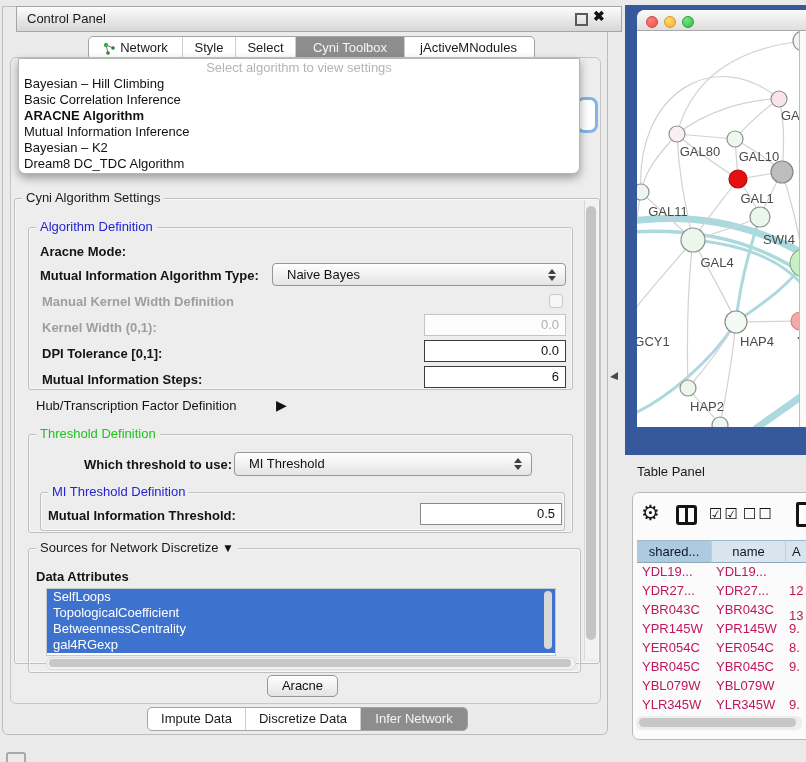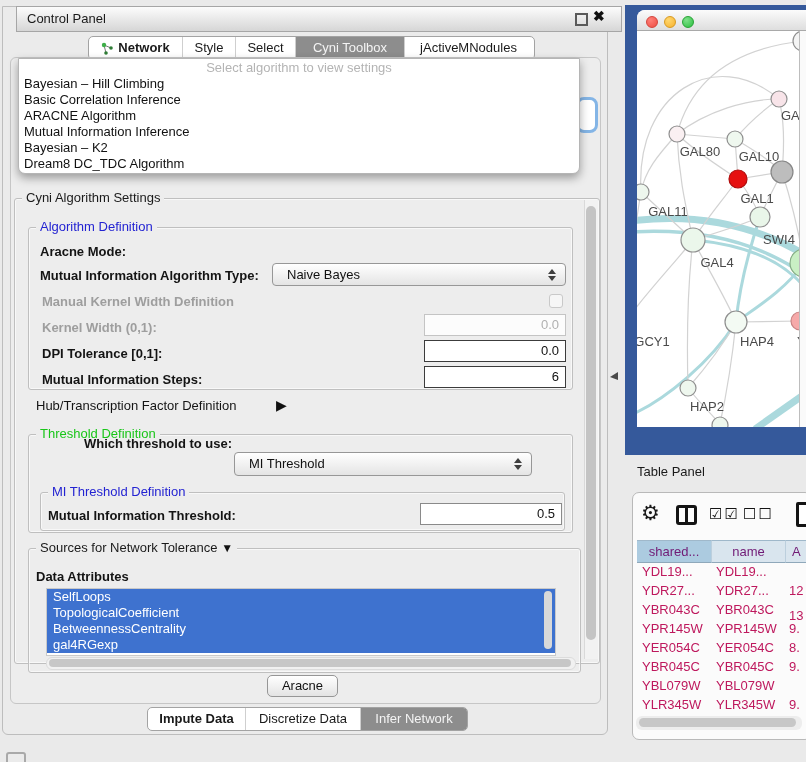--- a/index.html
+++ b/index.html
@@ -14,33 +14,33 @@
   .cp-titlebar{left:16px;top:6px;width:604px;height:24px;
     background:linear-gradient(#fcfcfc,#d6d6d6);border:1px solid #a6a6a6;
     font-size:13px;color:#1a1a1a;line-height:24px;}
   .cp-titlebar .t{margin-left:10px;}
   .float-ic{left:575px;top:13px;width:9px;height:9px;border:2px solid #5a5a5a;background:transparent;}
   .close-ic{left:593px;top:8px;font-size:14px;font-weight:bold;color:#111;}
   
   .tabstrip{display:flex;background:#fff;border:1px solid #a3a3a3;border-radius:5px;overflow:hidden;}
   .tabstrip .tab{font-size:13px;color:#1a1a1a;text-align:center;line-height:22px;
     border-left:1px solid #cfcfcf;white-space:nowrap;display:flex;align-items:center;justify-content:center;gap:4px;}
-  .tabstrip .tab:first-child{border-left:none;font-weight:bold;}
+  .tabstrip .tab:first-child{border-left:none;}
   .tabstrip .tab.active{background:#8d8d8d;color:#f4f4f4;}
   .cp-body{left:10px;top:57px;width:589px;height:645px;background:#ededed;
            border:1px solid #c6c6c6;border-radius:6px;}
   
   .combo-frag{left:576px;top:97px;width:16px;height:30px;background:#fff;
     border:3px solid #84b5e6;border-radius:8px;z-index:5;}
   .algo-list{left:18px;top:58px;width:560px;height:114px;background:#fff;
     border:1px solid #b5b5b5;border-radius:0 0 7px 7px;z-index:50;
     box-shadow:0 4px 10px rgba(0,0,0,.35);font-size:13px;color:#111;}
   .algo-list .prompt{height:17px;line-height:17px;text-align:center;color:#b4b4b4;}
   .algo-list .it{height:16px;line-height:16px;padding-left:5px;white-space:nowrap;}
-  .algo-list .it.sel{font-weight:normal;}
+  .algo-list .it.sel{font-weight:bold;}
   
   .grp{border:1px solid #bfbfbf;border-radius:3px;box-shadow:inset 0 0 0 1px rgba(255,255,255,.6);}
   .grp-lbl{font-size:13px;background:#ededed;padding:0 4px;white-space:nowrap;line-height:14px;}
   .blue{color:#2323d2;} .green{color:#19c619;} .plain{color:#1a1a1a;}
   
   .combo{background:linear-gradient(#ffffff,#e4e4e4);border:1px solid #979797;
     border-radius:4px;font-size:13px;color:#111;line-height:21px;}
   .combo .tx{margin-left:14px;white-space:nowrap;}
   .stepper{position:absolute;right:9px;top:50%;margin-top:-7px;width:8px;height:14px;}
   .stepper:before,.stepper:after{content:"";position:absolute;left:0;border-left:4px solid transparent;border-right:4px solid transparent;}
@@ -77,21 +77,21 @@
   .netlabel{font-size:13px;fill:#4a4a4a;font-family:"Liberation Sans",sans-serif;}
   
   .tp-title{left:637px;top:464px;font-size:13px;color:#1a1a1a;}
   .tp-panel{left:632px;top:492px;width:178px;height:246px;background:#fbfbfb;
     border:1px solid #b9b9b9;border-radius:7px;}
   .gear{left:641px;top:501px;font-size:21px;color:#1a1a1a;font-family:"DejaVu Sans",sans-serif;}
   .colsic{left:676px;top:505px;width:15px;height:14px;border:3px solid #141414;border-radius:3px;}
   .colsic:before{content:"";position:absolute;left:50%;top:0;width:3px;height:100%;margin-left:-1.5px;background:#141414;}
   .ckpair{font-size:15px;color:#141414;letter-spacing:2px;font-family:"DejaVu Sans",sans-serif;}
   .docic{left:796px;top:502px;width:14px;height:19px;border:3px solid #141414;border-radius:2px;background:#fff;}
-  .th{top:540px;height:21px;line-height:21px;font-size:13px;color:#701a75;text-align:center;
+  .th{top:540px;height:21px;line-height:21px;font-size:13px;color:#0f172a;text-align:center;
       border-top:1px solid #9fb8ca;border-bottom:1px solid #8fa8ba;border-right:1px solid #bccfdd;}
   .trow{height:19px;line-height:19px;font-size:13px;color:#be185d;}
   .trow span{position:absolute;white-space:nowrap;}
 </style>
 </head>
 <body>
 
 <div class="stage">
 
   <div class="abs cp-outer"></div>
@@ -168,33 +168,33 @@
 
   <span class="abs lbl" style="left:42px;top:372px;">Mutual Information Steps:</span>
   <div class="abs field en" style="left:424px;top:366px;width:134px;height:20px;">6</div>
 
   <span class="abs" style="left:36px;top:398px;font-size:13px;color:#141414;">Hub/Transcription Factor Definition</span>
   <span class="abs tri" style="left:276px;top:397px;font-size:14px;">▶</span>
 
   <div class="abs grp" style="left:28px;top:434px;width:543px;height:97px;"></div>
   <span class="abs grp-lbl green" style="left:36px;top:427px;">Threshold Definition</span>
 
-  <span class="abs lbl" style="left:84px;top:436px;">Which threshold to use:</span>
+  <span class="abs lbl" style="left:84px;top:457px;">Which threshold to use:</span>
   <div class="abs combo" style="left:234px;top:452px;width:296px;height:22px;">
     <span class="tx">MI Threshold</span>
     <span class="stepper"></span>
   </div>
 
   <div class="abs grp" style="left:40px;top:492px;width:523px;height:37px;"></div>
   <span class="abs grp-lbl blue" style="left:48px;top:485px;">MI Threshold Definition</span>
   <span class="abs lbl" style="left:48px;top:508px;">Mutual Information Threshold:</span>
   <div class="abs field mid" style="left:420px;top:503px;width:134px;height:20px;">0.5</div>
 
   <div class="abs grp" style="left:28px;top:548px;width:551px;height:123px;"></div>
-  <span class="abs grp-lbl plain" style="left:36px;top:541px;"><span>Sources for Network Tolerance</span> <span class="tri">▼</span></span>
+  <span class="abs grp-lbl plain" style="left:36px;top:541px;"><span>Sources for Network Discretize</span> <span class="tri">▼</span></span>
   <span class="abs lbl" style="left:36px;top:569px;">Data Attributes</span>
 
   <div class="abs attr-list" style="left:46px;top:588px;width:508px;height:66px;">
     <div class="row">SelfLoops</div>
     <div class="row">TopologicalCoefficient</div>
     <div class="row">BetweennessCentrality</div>
     <div class="row">gal4RGexp</div>
     <div class="vthumb" style="right:3px;top:2px;width:8px;height:58px;"></div>
   </div>
 

